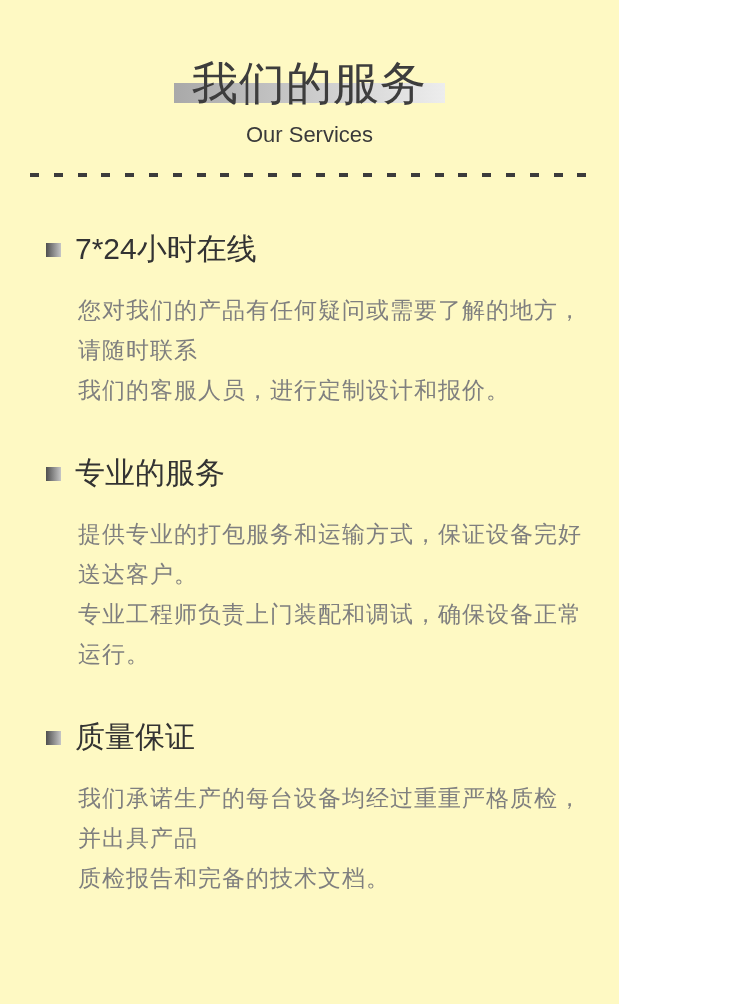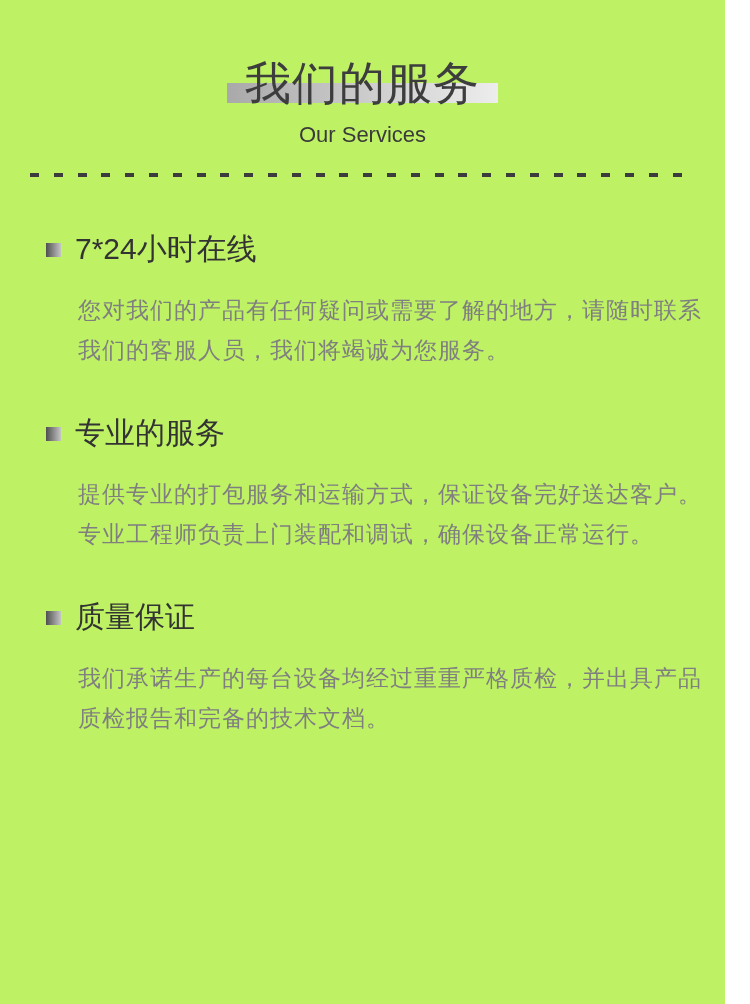--- a/index.html
+++ b/index.html
@@ -3,21 +3,21 @@
 <meta charset="utf-8">
 <style>
   * { margin: 0; padding: 0; box-sizing: border-box; }
   html, body { background: #ffffff; }
   body {
     width: 750px;
     height: 1004px;
     overflow: hidden;
     font-family: "Liberation Sans", "DejaVu Sans", sans-serif;
   }
-  .page { width: 725px; height: 1004px; background: #bef264; }
+  .page { width: 619px; height: 1004px; background: #fef9c3; }
 
   
   .header { padding-top: 56px; text-align: center; }
   .title {
     font-size: 46px;
     font-weight: 400;
     line-height: 54px;
     letter-spacing: 1px;
     color: #3d3d3d;
   }
@@ -97,21 +97,21 @@
 
   <main class="services">
 
 
     <section class="service">
       <h2 class="service-heading">
         <span class="bullet"></span>
         <span>7*24小时在线</span>
       </h2>
       <p class="service-desc">您对我们的产品有任何疑问或需要了解的地方，请随时联系
-我们的客服人员，我们将竭诚为您服务。</p>
+我们的客服人员，进行定制设计和报价。</p>
     </section>
 
     <section class="service">
       <h2 class="service-heading">
         <span class="bullet"></span>
         <span>专业的服务</span>
       </h2>
       <p class="service-desc">提供专业的打包服务和运输方式，保证设备完好送达客户。
 专业工程师负责上门装配和调试，确保设备正常运行。</p>
     </section>

